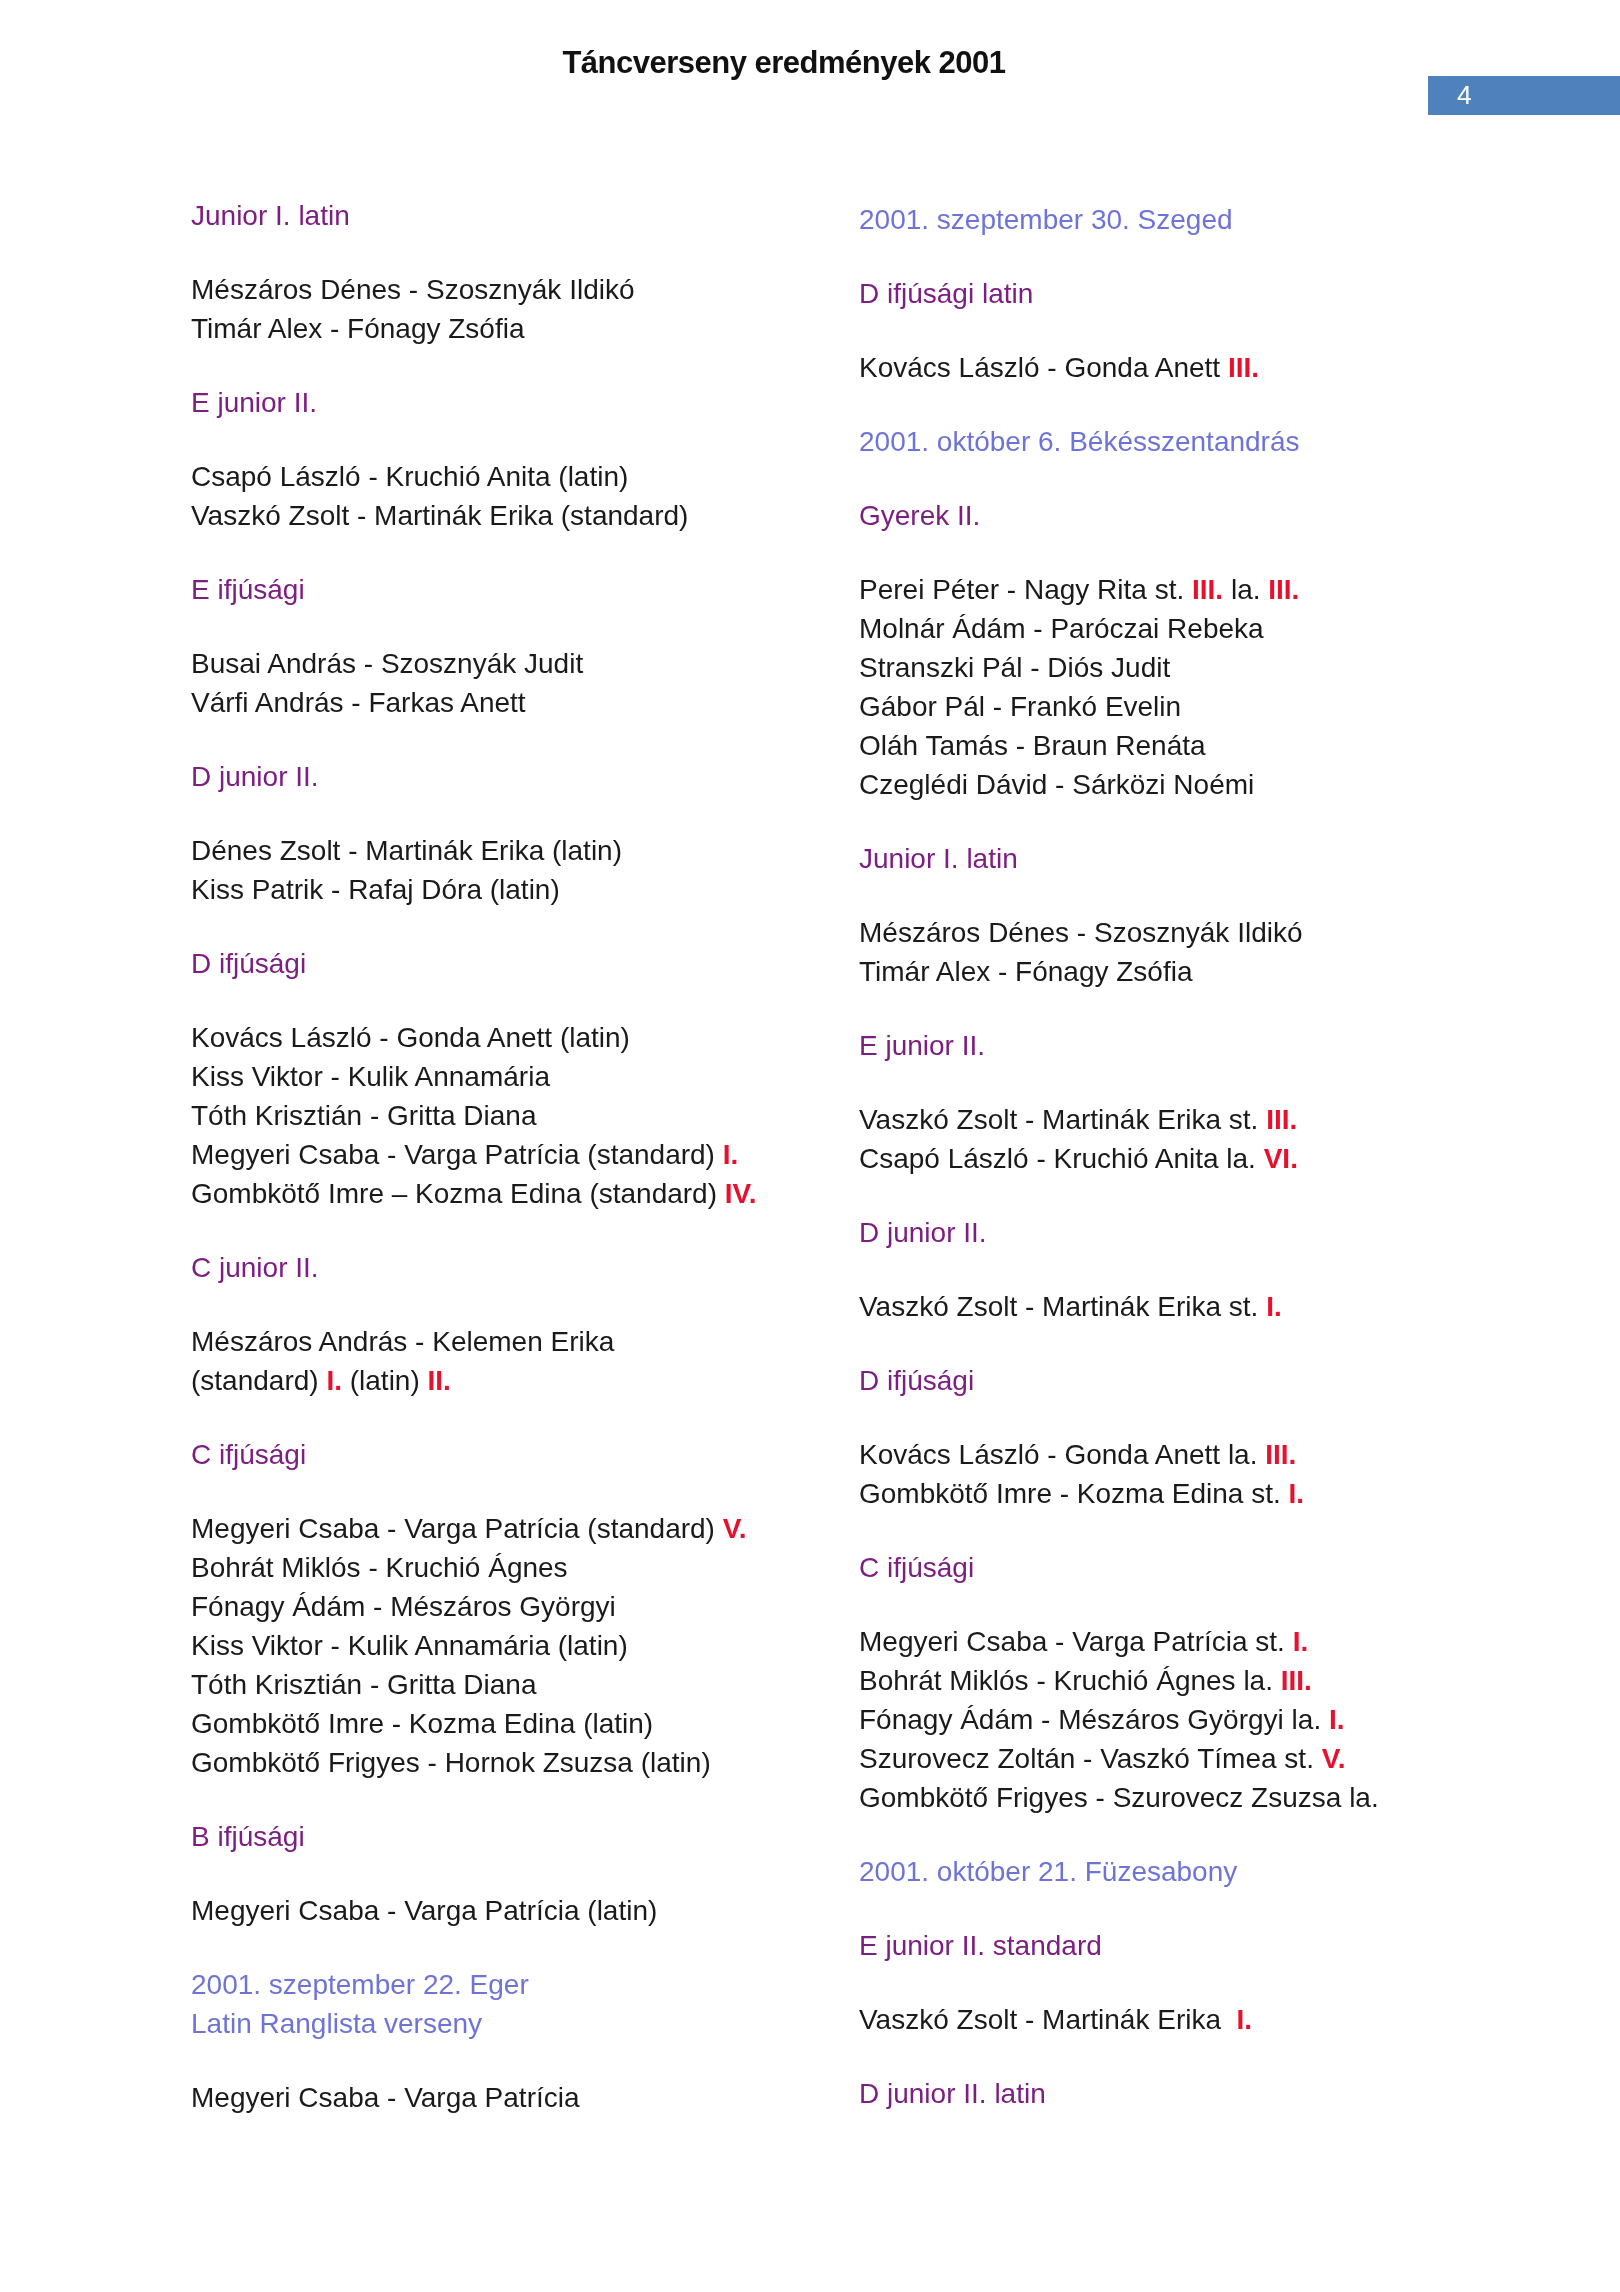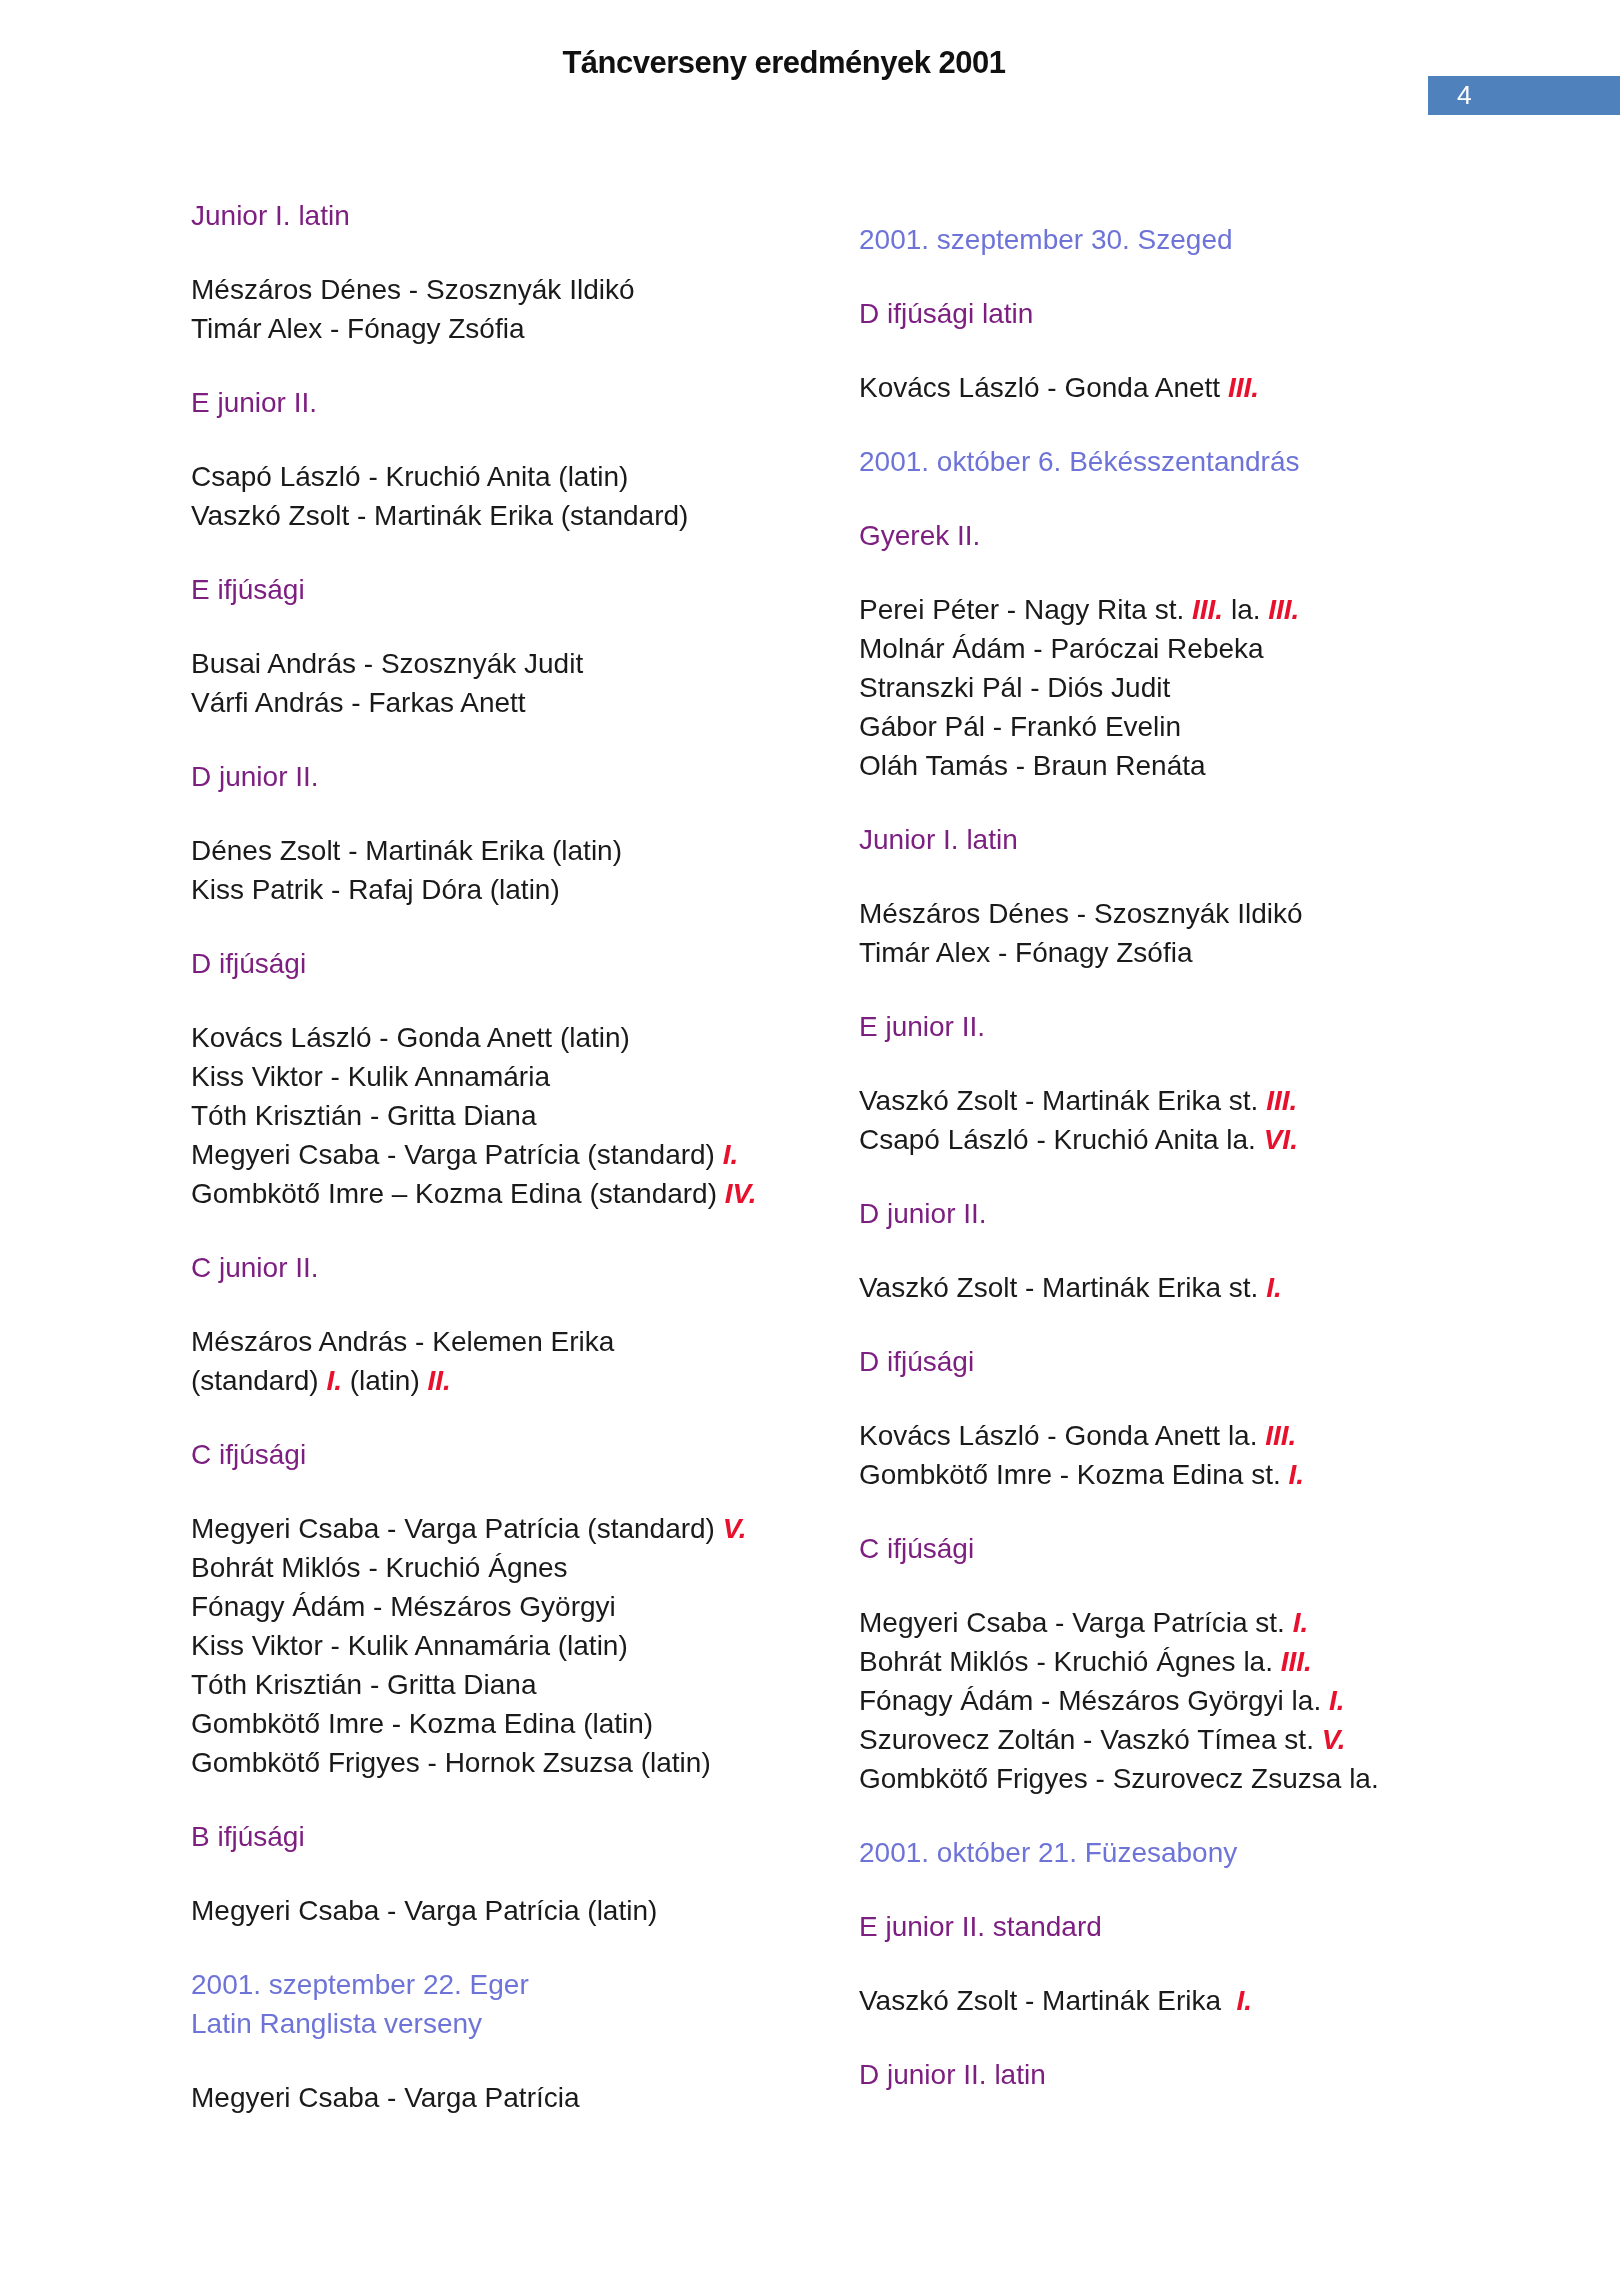--- a/index.html
+++ b/index.html
@@ -57,21 +57,21 @@
   .block { margin-bottom: 35px; }
   .block.extra-gap { margin-top: 20px; }
   .line {
     font-size: 28px;
     line-height: 39px;
     white-space: pre;
   }
   .category .line { color: var(--purple); }
   .event .line { color: var(--blue); font-weight: normal; }
   .couples .line { color: var(--body); }
-  .red { color: var(--red); font-weight: bold; font-style: italic; }
+  .red { color: var(--red); font-weight: bold; }
 </style>
 </head>
 <body>
 
 <div class="title">Táncverseny eredmények 2001</div>
 
 <div class="page-number-box">
   <span>4</span>
 </div>
 
@@ -163,20 +163,21 @@
       </div>
       <div class="block category">
         <div class="line"><span>Gyerek II.</span></div>
       </div>
       <div class="block couples">
         <div class="line"><span>Perei Péter - Nagy Rita st. </span><span class="red">III.</span><span> la. </span><span class="red">III.</span></div>
         <div class="line"><span>Molnár Ádám - Paróczai Rebeka</span></div>
         <div class="line"><span>Stranszki Pál - Diós Judit</span></div>
         <div class="line"><span>Gábor Pál - Frankó Evelin</span></div>
         <div class="line"><span>Oláh Tamás - Braun Renáta</span></div>
+        <div class="line"><span>Czeglédi Dávid - Sárközi Noémi</span></div>
       </div>
       <div class="block category">
         <div class="line"><span>Junior I. latin</span></div>
       </div>
       <div class="block couples">
         <div class="line"><span>Mészáros Dénes - Szosznyák Ildikó</span></div>
         <div class="line"><span>Timár Alex - Fónagy Zsófia</span></div>
       </div>
       <div class="block category">
         <div class="line"><span>E junior II.</span></div>

